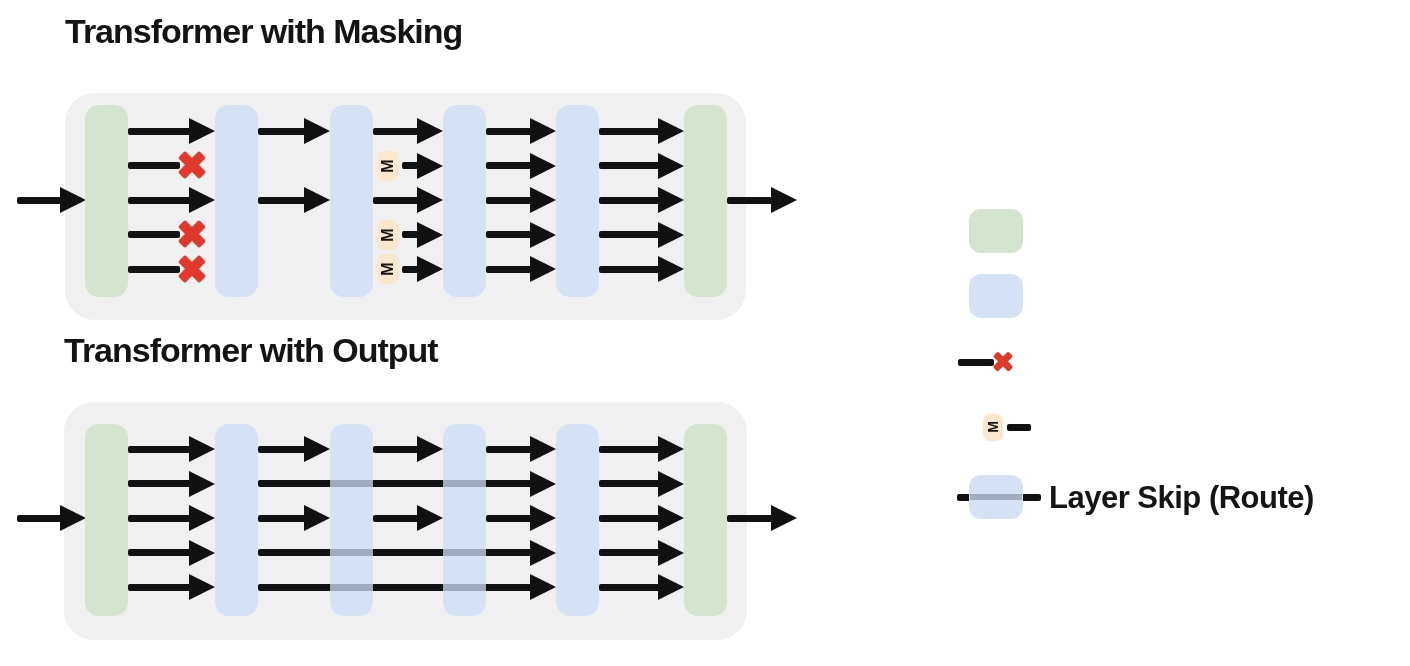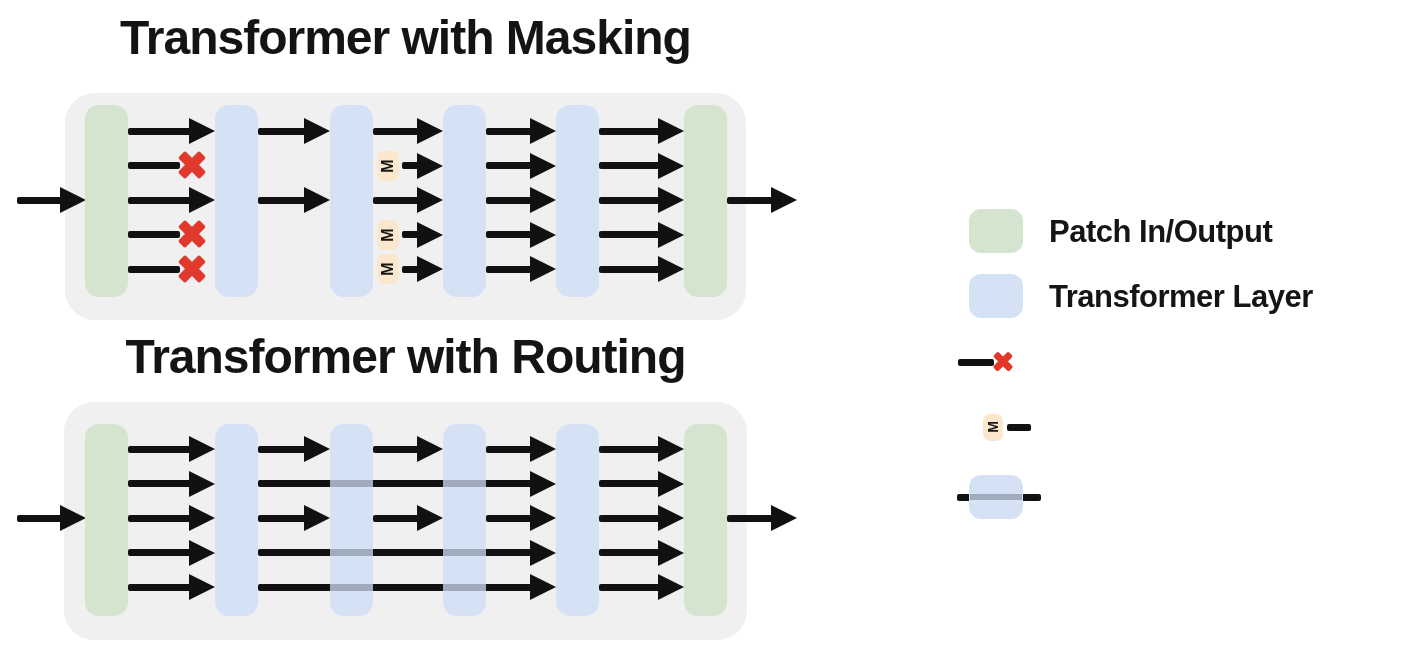--- a/index.html
+++ b/index.html
@@ -5,21 +5,21 @@
   :root{
     --green:#d4e4cf; --blue:#d5e2f6; --panel:#f0f0f1; --black:#111111;
     --red:#e0392c; --peach:#fbe7cd; --gray:#a0abbd; --text:#141414;
   }
   html,body{margin:0;padding:0;background:#ffffff;}
   .canvas{
     position:relative; width:1410px; height:666px; overflow:hidden;
     font-family:"Liberation Sans","DejaVu Sans",sans-serif; background:#ffffff;
   }
   .panel-title{
-    position:absolute; text-align:center; font-size:48px; font-weight:700;
+    position:absolute; font-size:34px; font-weight:700;
     letter-spacing:-1px; color:var(--text); line-height:1.0; white-space:nowrap;
   }
   .panel-bg{position:absolute; background:var(--panel); border-radius:30px; z-index:0;}
   .block{position:absolute; border-radius:14px; z-index:2;}
   .block.patch{background:var(--green);}
   .block.layer{background:var(--blue);}
   .shaft{position:absolute; height:7px; background:var(--black); border-radius:2px; z-index:1;}
   .head{position:absolute; width:0; height:0; border-top:13px solid transparent;
         border-bottom:13px solid transparent; border-left:26px solid var(--black); z-index:1;}
   .skipseg{position:absolute; height:7px; background:var(--gray); z-index:3;}
@@ -52,21 +52,21 @@
   .lg-swatch.green{background:var(--green);} .lg-swatch.blue{background:var(--blue);}
   .lg-dash{position:absolute; background:var(--black); height:7px; border-radius:2px; top:21.5px;}
   .lg-gray-line{position:absolute; background:var(--gray); height:6px; top:22px; z-index:2;}
 </style>
 </head>
 <body>
 
 <div class="canvas" id="canvas">
 
   <div class="panel-title" style="left:65px; top:14px; width:681px;">Transformer with Masking</div>
-  <div class="panel-title" style="left:64px; top:333px; width:683px;">Transformer with Routing</div>
+  <div class="panel-title" style="left:64px; top:333px; width:683px;">Transformer with Output</div>
 
   <div id="diagram">
       <div class="panel-bg" style="left: 65px; top: 93px; width: 681px; height: 227px;"></div>
       <div class="block patch" style="left: 85px; top: 105px; width: 43px; height: 192px;"></div>
       <div class="block layer" style="left: 215px; top: 105px; width: 43px; height: 192px;"></div>
       <div class="block layer" style="left: 330px; top: 105px; width: 43px; height: 192px;"></div>
       <div class="block layer" style="left: 443px; top: 105px; width: 43px; height: 192px;"></div>
       <div class="block layer" style="left: 556px; top: 105px; width: 43px; height: 192px;"></div>
       <div class="block patch" style="left: 684px; top: 105px; width: 43px; height: 192px;"></div>
       <div class="shaft" style="left: 17px; top: 196.5px; width: 49px; z-index: 1;"></div>
@@ -182,28 +182,26 @@
       <div class="shaft" style="left: 599px; top: 583.5px; width: 65px; z-index: 1;"></div>
       <div class="head" style="left: 658px; top: 574px; z-index: 1;"></div>
     </div>
 
   <div>
 
     <div class="legend-item" style="top:206px;">
       <span class="lg-icon">
         <span class="lg-swatch green"></span>
       </span>
-      <span class="legend-label">Patch In/Output</span>
     </div>
 
     <div class="legend-item" style="top:271px;">
       <span class="lg-icon">
         <span class="lg-swatch blue"></span>
       </span>
-      <span class="legend-label">Transformer Layer</span>
     </div>
 
     <div class="legend-item" style="top:337px;">
       <span class="lg-icon">
         <span class="lg-dash" style="left:3px; width:36px;"></span>
         <span class="xmark xmark-sm" style="left:37px; top:14px;"></span>
       </span>
     </div>
 
     <div class="legend-item" style="top:402px;">
@@ -214,16 +212,17 @@
         <span class="lg-dash" style="left:52px; width:24px;"></span>
       </span>
     </div>
 
     <div class="legend-item" style="top:472px;">
       <span class="lg-icon">
         <span class="lg-dash" style="left:2px; width:84px; z-index:0;"></span>
         <span class="lg-swatch blue" style="z-index:1;"></span>
         <span class="lg-gray-line" style="left:15px; width:52px;"></span>
       </span>
+      <span class="legend-label">Layer Skip (Route)</span>
     </div>
 
   </div>
 </div>
 
 </body></html>

